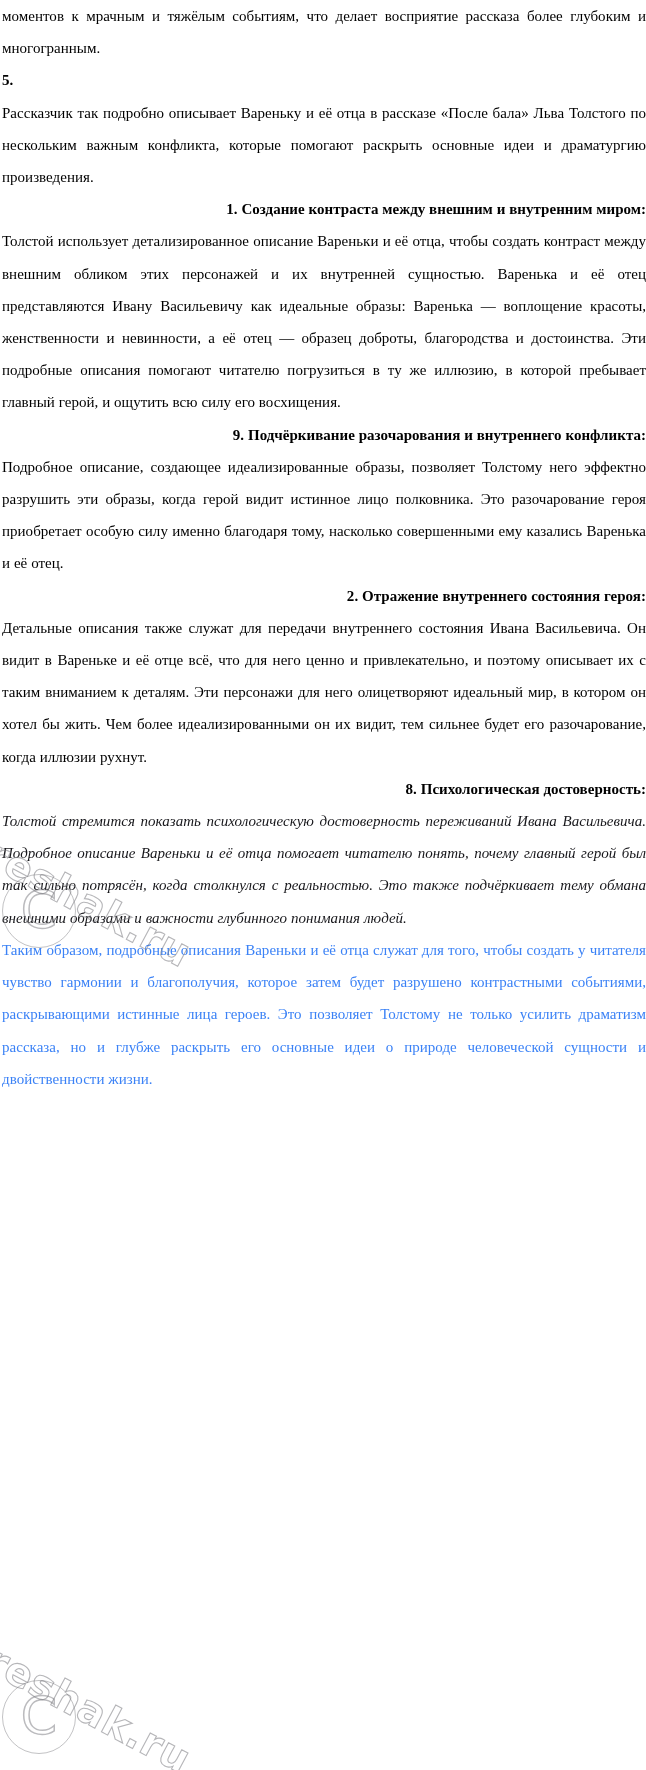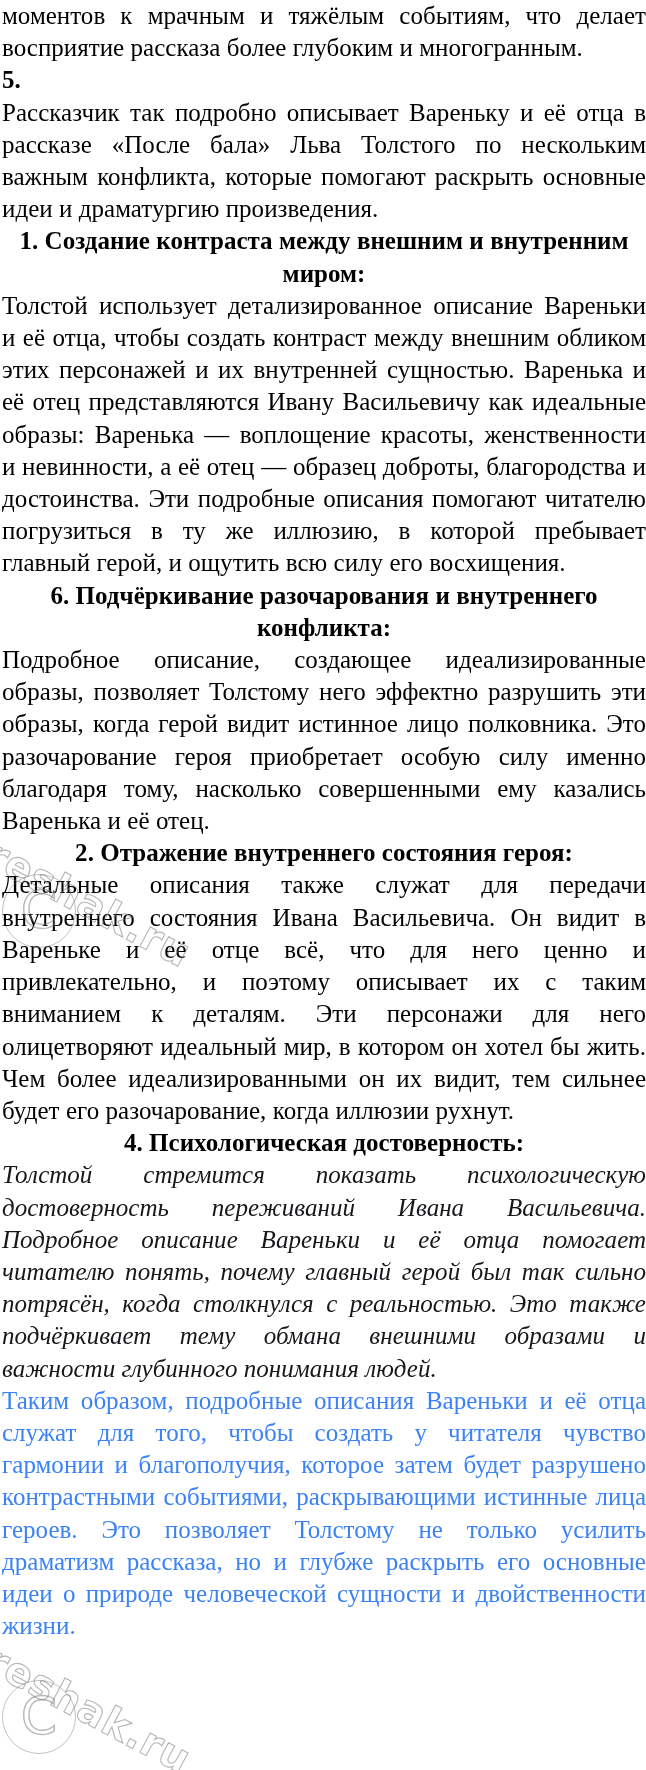--- a/index.html
+++ b/index.html
@@ -26,32 +26,32 @@
     width: 644px;
     padding: 0;
   }
   p.body-par,
   p.heading,
   p.qnum {
     margin: 0;
     padding: 0;
     text-align: justify;
     text-justify: inter-word;
-    font-size: 25px;
+    font-size: 15px;
     line-height: 32.2px;
     letter-spacing: 0.02px;
     word-spacing: 0.1px;
     -webkit-font-smoothing: none;
   }
   p.body-par {
     font-weight: normal;
   }
   p.heading {
     font-weight: bold;
-    text-align: center;
+    text-align: right;
   }
   p.qnum {
     font-weight: bold;
     text-align: left;
   }
   
   .gap-par { margin-top: 16px; }
   .gap-head { margin-top: 17px; }
   .gap-after-head { margin-top: 15px; }
   .first-block { margin-top: 0; }
@@ -121,29 +121,29 @@
     <p class="body-par first-block">моментов к мрачным и тяжёлым событиям, что делает восприятие рассказа более глубоким и многогранным.</p>
 
     <p class="qnum gap-par">5.</p>
 
     <p class="body-par gap-par">Рассказчик так подробно описывает Вареньку и её отца в рассказе «После бала» Льва Толстого по нескольким важным конфликта, которые помогают раскрыть основные идеи и драматургию произведения.</p>
 
     <p class="heading gap-head">1. Создание контраста между внешним и внутренним миром:</p>
 
     <p class="body-par gap-after-head">Толстой использует детализированное описание Вареньки и её отца, чтобы создать контраст между внешним обликом этих персонажей и их внутренней сущностью. Варенька и её отец представляются Ивану Васильевичу как идеальные образы: Варенька — воплощение красоты, женственности и невинности, а её отец — образец доброты, благородства и достоинства. Эти подробные описания помогают читателю погрузиться в ту же иллюзию, в которой пребывает главный герой, и ощутить всю силу его восхищения.</p>
 
-    <p class="heading gap-head">6. Подчёркивание разочарования и внутреннего конфликта:</p>
+    <p class="heading gap-head">9. Подчёркивание разочарования и внутреннего конфликта:</p>
 
 
     <p class="body-par">Подробное описание, создающее идеализированные образы, позволяет Толстому него эффектно разрушить эти образы, когда герой видит истинное лицо полковника. Это разочарование героя приобретает особую силу именно благодаря тому, насколько совершенными ему казались Варенька и её отец.</p>
 
     <p class="heading gap-head">2. Отражение внутреннего состояния героя:</p>
 
     <p class="body-par gap-after-head">Детальные описания также служат для передачи внутреннего состояния Ивана Васильевича. Он видит в Вареньке и её отце всё, что для него ценно и привлекательно, и поэтому описывает их с таким вниманием к деталям. Эти персонажи для него олицетворяют идеальный мир, в котором он хотел бы жить. Чем более идеализированными он их видит, тем сильнее будет его разочарование, когда иллюзии рухнут.</p>
 
-    <p class="heading gap-head">4. Психологическая достоверность:</p>
+    <p class="heading gap-head">8. Психологическая достоверность:</p>
 
     <p class="body-par gap-after-head faded">Толстой стремится показать психологическую достоверность переживаний Ивана Васильевича. Подробное описание Вареньки и её отца помогает читателю понять, почему главный герой был так сильно потрясён, когда столкнулся с реальностью. Это также подчёркивает тему обмана внешними образами и важности глубинного понимания людей.</p>
 
     <p class="body-par gap-par faded-more">Таким образом, подробные описания Вареньки и её отца служат для того, чтобы создать у читателя чувство гармонии и благополучия, которое затем будет разрушено контрастными событиями, раскрывающими истинные лица героев. Это позволяет Толстому не только усилить драматизм рассказа, но и глубже раскрыть его основные идеи о природе человеческой сущности и двойственности жизни.</p>
 
   </div>
 </div>
 
 </body></html>

